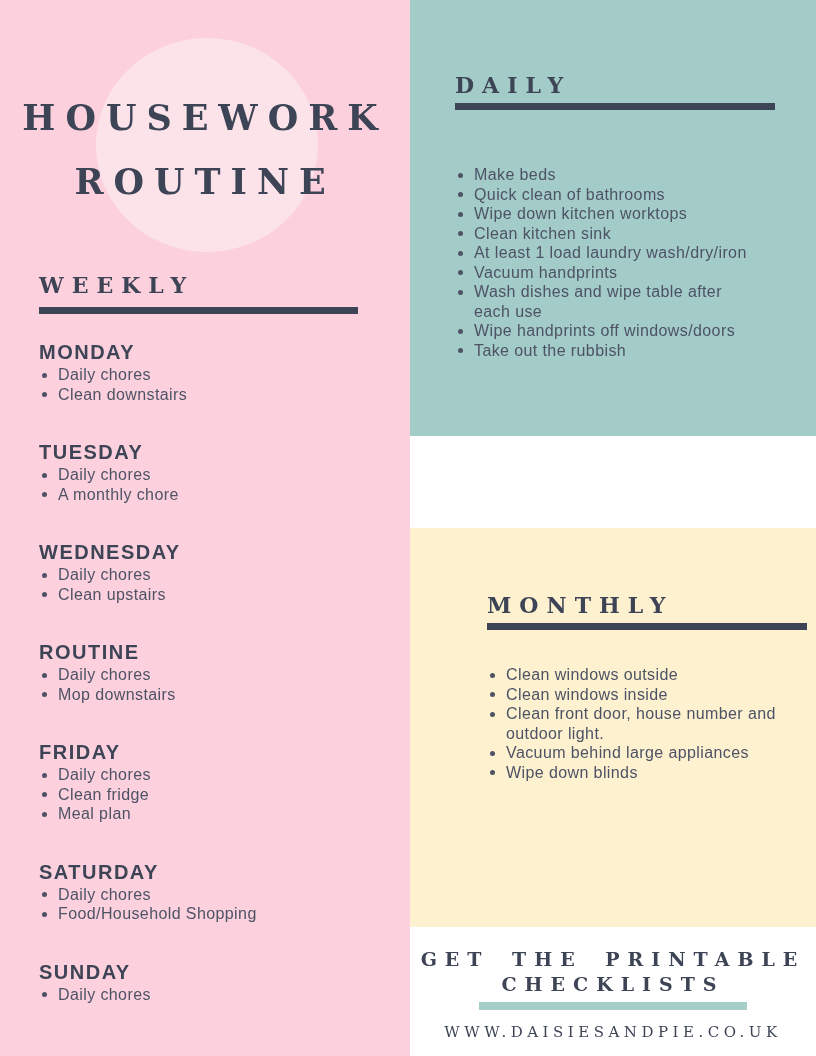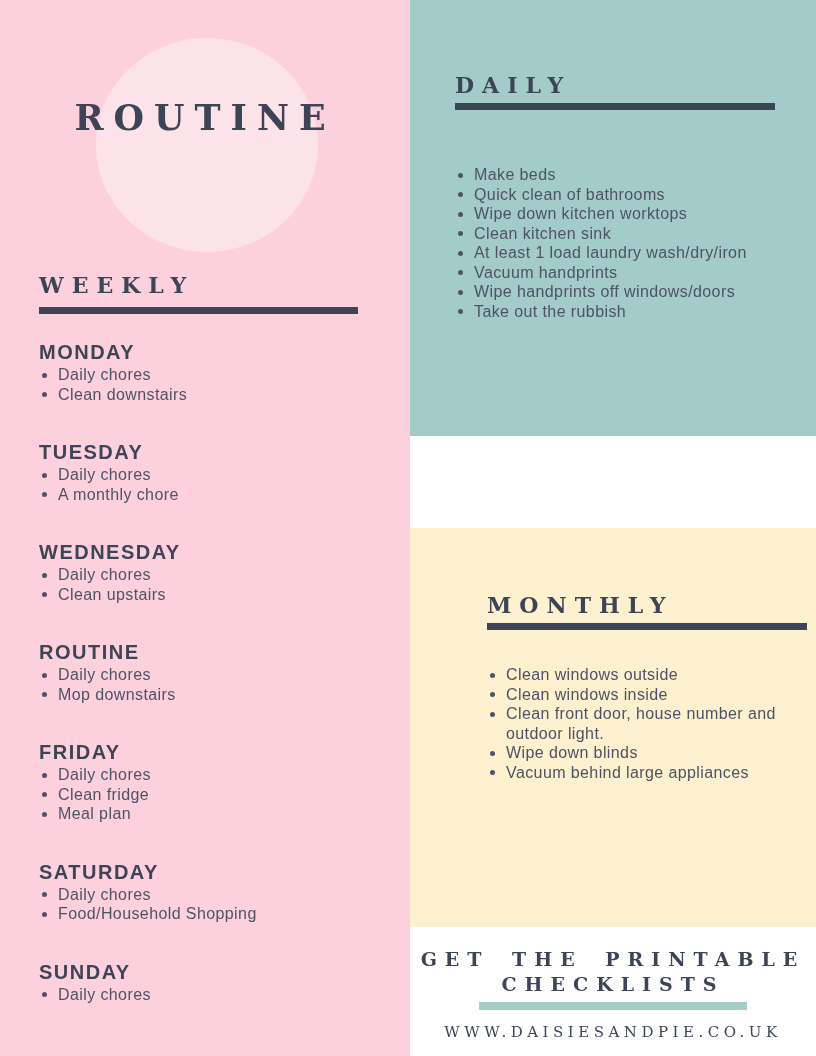--- a/index.html
+++ b/index.html
@@ -91,20 +91,21 @@
     font-size:15px; letter-spacing:4.5px;
     color:var(--navy); white-space:nowrap;
   }
 </style>
 </head>
 <body>
 
 <div class="left-col">
   <div class="title-circle"></div>
   <div class="poster-title">
+    <div>HOUSEWORK</div>
     <div>ROUTINE</div>
   </div>
 
   <div class="weekly-section">
     <div class="section-heading">WEEKLY</div>
     <div class="rule"></div>
 
     <div class="days">
       <div class="day">
         <div class="day-name">MONDAY</div>
@@ -163,36 +164,37 @@
   <div class="panel-content">
     <div class="section-heading">DAILY</div>
     <div class="rule"></div>
     <ul class="checklist">
         <li>Make beds</li>
         <li>Quick clean of bathrooms</li>
         <li>Wipe down kitchen worktops</li>
         <li>Clean kitchen sink</li>
         <li>At least 1 load laundry wash/dry/iron</li>
         <li>Vacuum handprints</li>
+        <li>Wash dishes and wipe table after each use</li>
         <li>Wipe handprints off windows/doors</li>
         <li>Take out the rubbish</li>
       </ul>
   </div>
 </div>
 
 <div class="monthly-panel">
   <div class="panel-content">
     <div class="section-heading">MONTHLY</div>
     <div class="rule"></div>
     <ul class="checklist">
         <li>Clean windows outside</li>
         <li>Clean windows inside</li>
         <li>Clean front door, house number and outdoor light.</li>
+        <li>Vacuum behind large appliances</li>
         <li>Wipe down blinds</li>
-        <li>Vacuum behind large appliances</li>
       </ul>
   </div>
 </div>
 
 <div class="footer-panel">
   <div class="footer-heading">
     <div>GET THE PRINTABLE</div>
     <div>CHECKLISTS</div>
   </div>
   <div class="footer-bar"></div>

